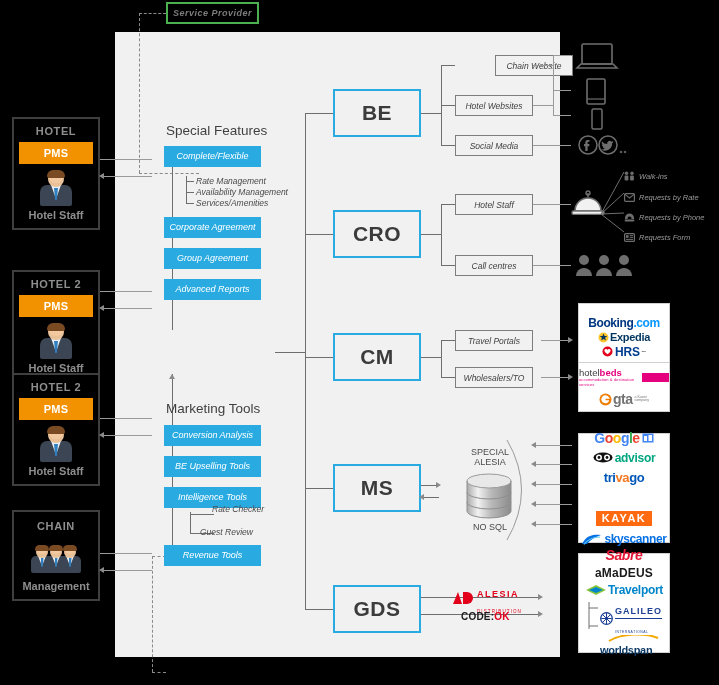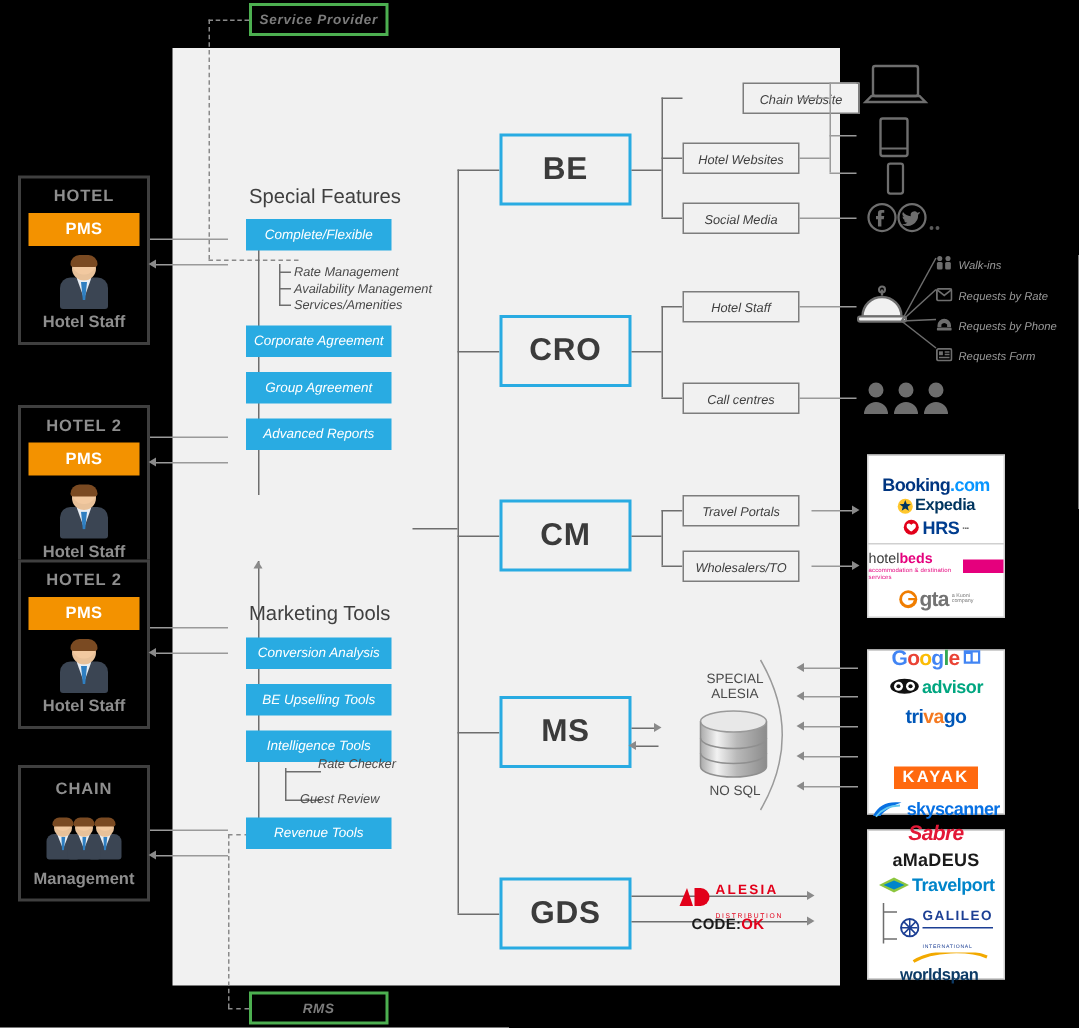--- a/index.html
+++ b/index.html
@@ -186,23 +186,20 @@
 
   <div class="abs" id="center-panel"></div>
 
   <div class="abs green-box" style="left:166px;top:2px;width:93px;height:22px;">
     <span>Service Provider</span>
   </div>
   <div class="abs dashh" style="left:139px;top:13px;width:27px;"></div>
   <div class="abs dashv" style="left:139px;top:13px;height:160px;"></div>
   <div class="abs dashh" style="left:139px;top:173px;width:60px;"></div>
 
-  <div class="abs green-box" style="left:166px;top:661px;width:93px;height:22px;">
-    <span>RMS</span>
-  </div>
   <div class="abs dashh" style="left:152px;top:672px;width:14px;"></div>
   <div class="abs dashv" style="left:152px;top:556px;height:116px;"></div>
   <div class="abs dashh" style="left:152px;top:556px;width:14px;"></div>
 
   <div class="abs src-box" style="left:12px;top:117px;">
     <div class="src-title">HOTEL</div>
     <div class="pms">PMS</div>
     <div class="person">
       <div class="body"></div>
         <div class="shirt"></div>

